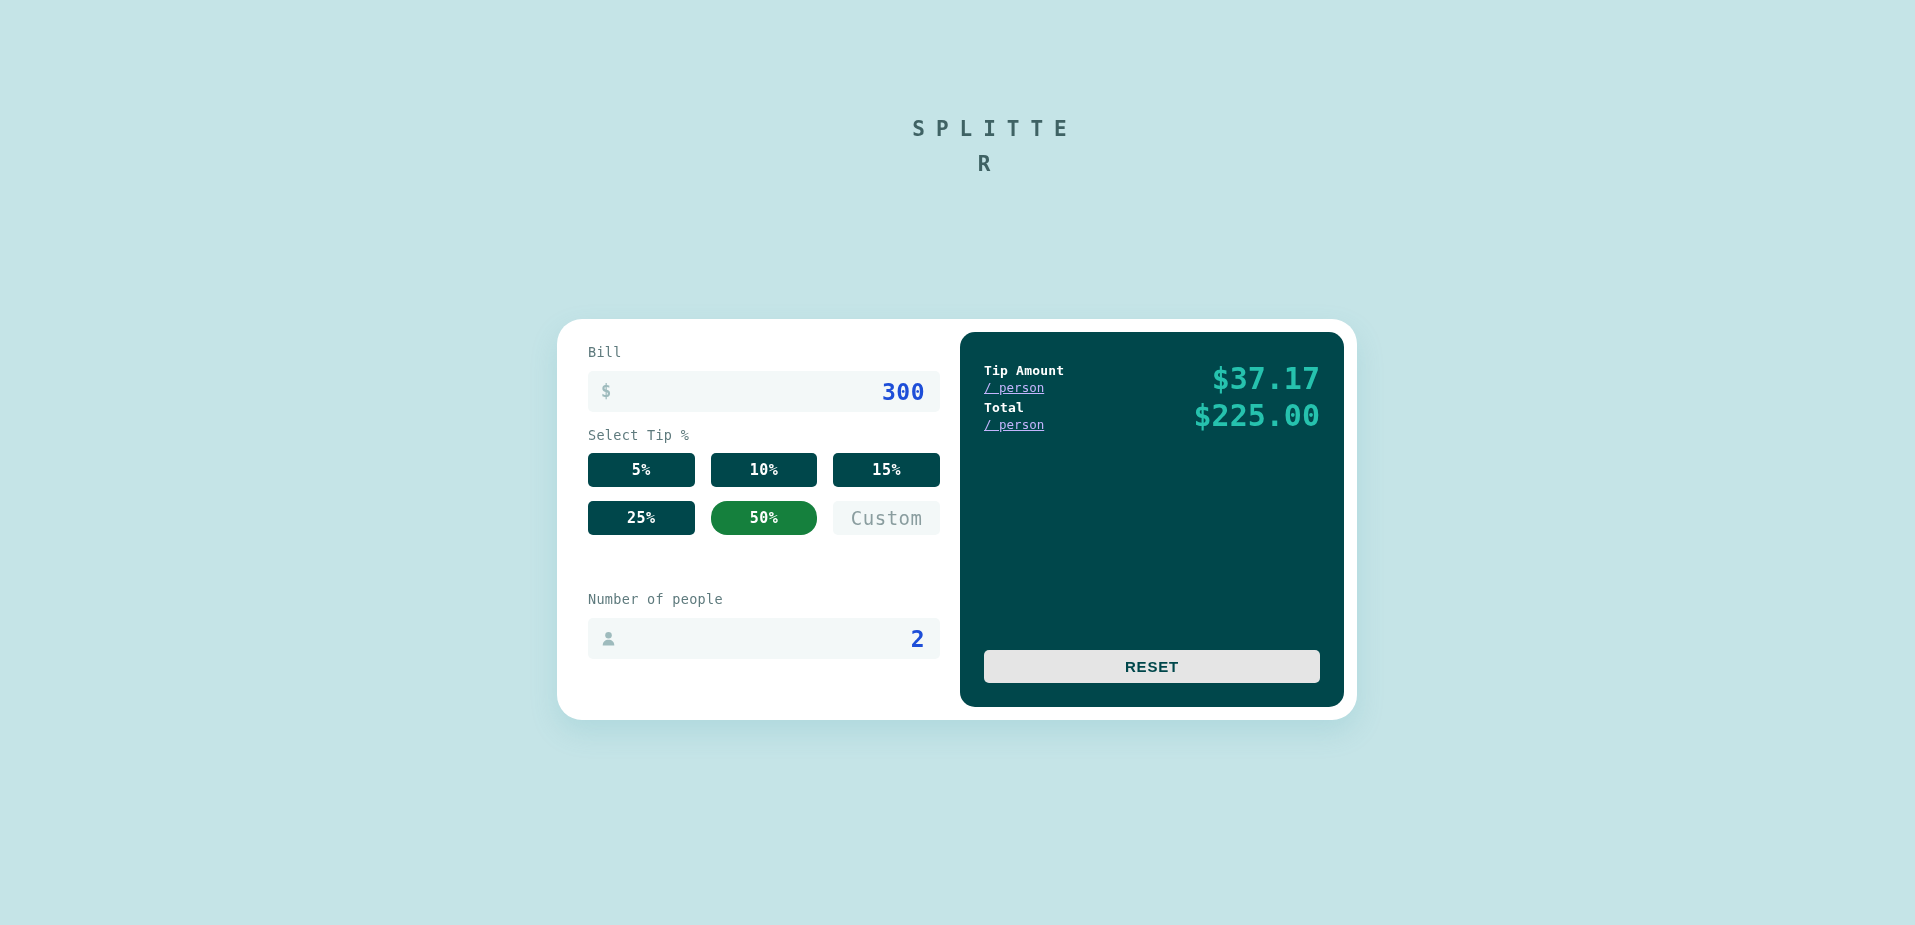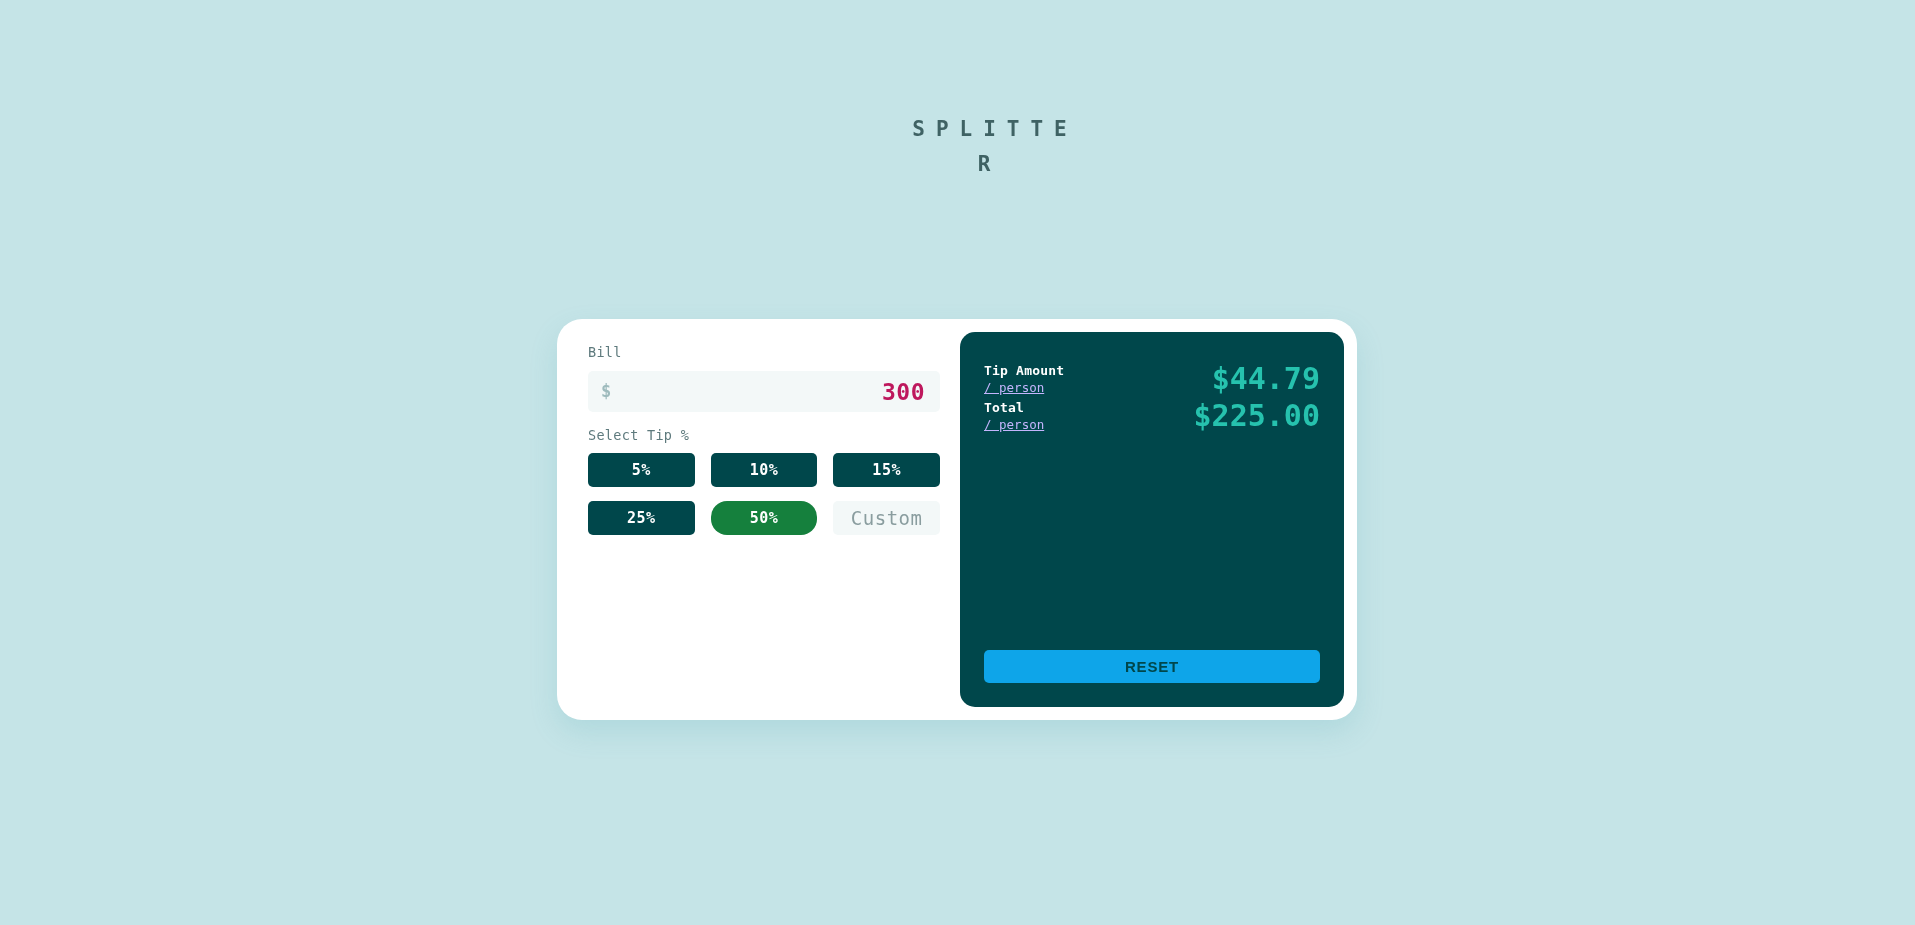--- a/index.html
+++ b/index.html
@@ -92,21 +92,21 @@
     font-weight: bold;
     color: #9ebbbd;
     line-height: 1;
   }
   .value-input .input-value {
     flex: 1 1 auto;
     text-align: right;
     font-family: "DejaVu Sans Mono", monospace;
     font-size: 23px;
     font-weight: bold;
-    color: #be185d;
+    color: #1d4ed8;
     letter-spacing: 0.5px;
   }
 
   .tip-section-label {
     margin-top: 15px;
     margin-bottom: 10px;
   }
 
   .tip-grid {
     display: grid;
@@ -206,21 +206,21 @@
     letter-spacing: 0px;
     line-height: 34px;
     white-space: nowrap;
   }
   .panel-spacer {
     flex: 1 1 auto;
   }
   .reset-button {
     height: 33px;
     border-radius: 5px;
-    background: #0ea5e9;
+    background: #e5e5e5;
     color: #00474b;
     border: none;
     cursor: pointer;
     font-family: "Liberation Sans", sans-serif;
     font-size: 15px;
     font-weight: bold;
     letter-spacing: 0.8px;
     display: flex;
     align-items: center;
     justify-content: center;
@@ -250,31 +250,43 @@
     <div class="field-label tip-section-label">Select Tip %</div>
     <div class="tip-grid">
       <button class="tip-button">5%</button>
       <button class="tip-button">10%</button>
       <button class="tip-button">15%</button>
       <button class="tip-button">25%</button>
       <button class="tip-button is-active">50%</button>
       <button class="tip-custom">Custom</button>
     </div>
 
+    <div class="people-section">
+      <div class="field-label">Number of people</div>
+      <div class="value-input">
+        <span class="field-icon">
+          <svg class="person-glyph" viewBox="0 0 16 16" xmlns="http://www.w3.org/2000/svg" aria-hidden="true">
+            <circle cx="8" cy="4.6" r="3.5" fill="#9ebbbd"></circle>
+            <path d="M1.8 15.5 C1.8 11.3 4.6 9.2 8 9.2 C11.4 9.2 14.2 11.3 14.2 15.5 Z" fill="#9ebbbd"></path>
+          </svg>
+        </span>
+        <span class="input-value">2</span>
+      </div>
+    </div>
 
   </div>
 
   <div class="results-panel">
 
     <div class="result-row">
       <div class="result-labels">
         <div class="result-title">Tip Amount</div>
         <div class="result-sub">/ person</div>
       </div>
-      <div class="result-amount">$44.79</div>
+      <div class="result-amount">$37.17</div>
     </div>
 
     <div class="result-row">
       <div class="result-labels">
         <div class="result-title">Total</div>
         <div class="result-sub">/ person</div>
       </div>
       <div class="result-amount">$225.00</div>
     </div>
 

